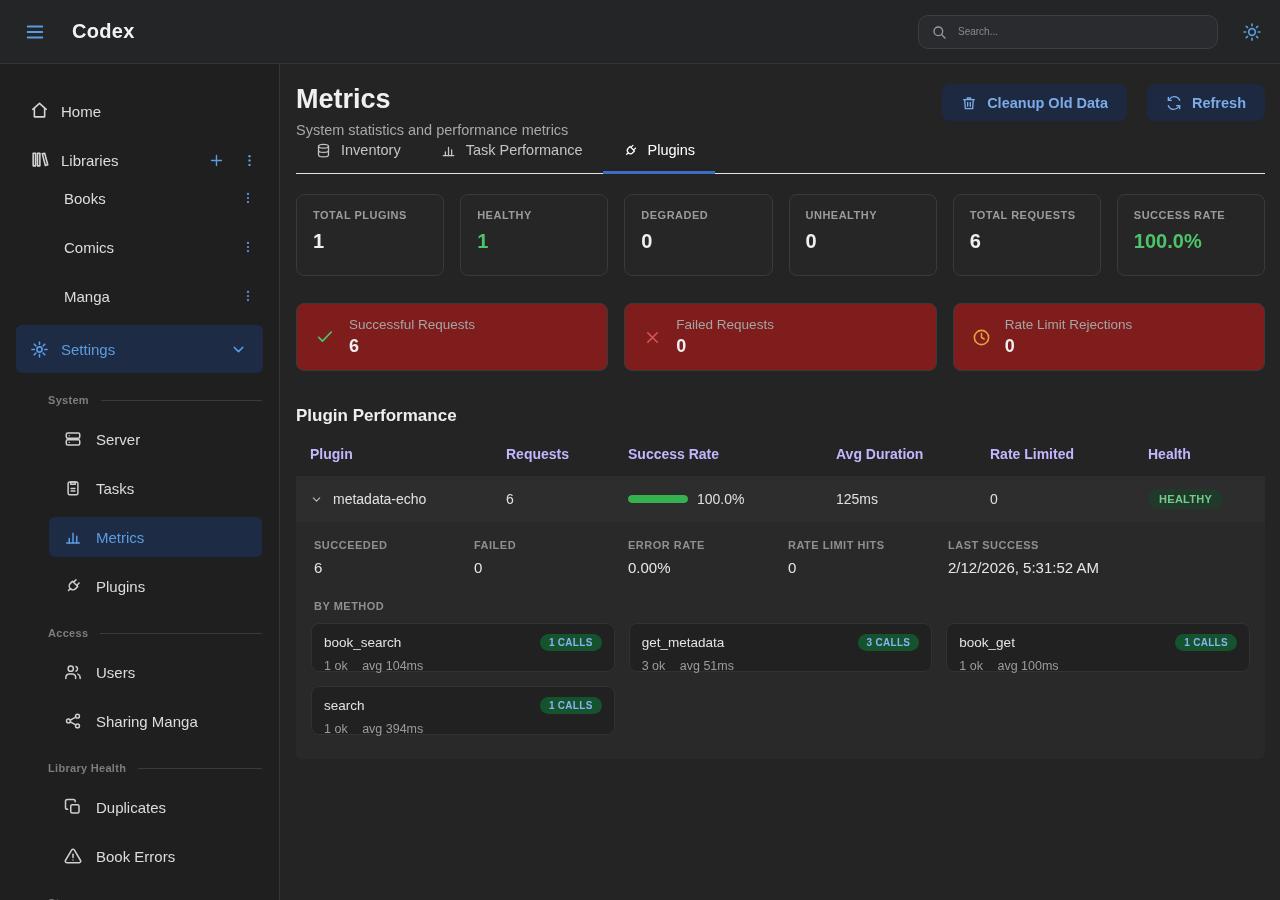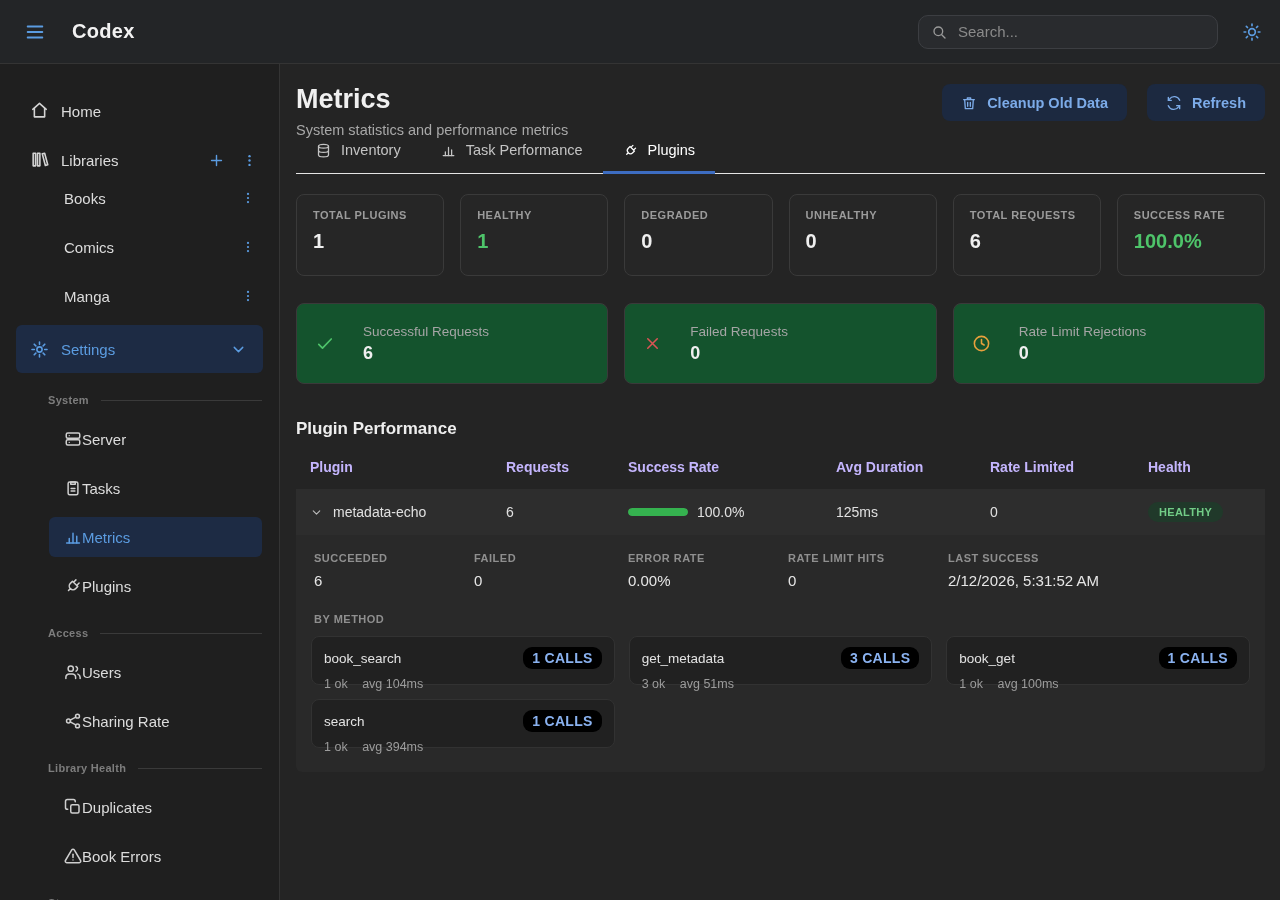--- a/index.html
+++ b/index.html
@@ -21,21 +21,21 @@
   }
   .hamburger { background:none; border:none; color:#5b9ce1; cursor:pointer; padding:2px; }
   .app-title { font-size:20px; font-weight:700; color:#f2f2f2; margin-left:24px; letter-spacing:.3px; }
   .searchbox {
     margin-left:auto; width:300px; height:34px; background:#292b2e;
     border:1px solid #3c3e42; border-radius:10px;
     display:flex; align-items:center; padding:0 12px; color:#9a9a9a;
   }
   .searchbox input {
     flex:1; background:transparent; border:none; outline:none;
-    color:#fde047; font-size:15px; margin-left:9px;
+    color:#fde047; font-size:10px; margin-left:9px;
     font-family:"Liberation Sans","DejaVu Sans",sans-serif;
   }
   .searchbox input::placeholder { color:#8a8a8a; }
   .theme-btn { background:none; border:none; color:#5b9ce1; cursor:pointer; margin-left:22px; padding:2px; }
 
   
   .sidebar {
     position:absolute; top:64px; left:0; width:280px; bottom:0;
     background:#1f1f1f; border-right:1px solid #343434;
     padding-top:16px; overflow:hidden;
@@ -55,21 +55,21 @@
     display:flex; align-items:center; height:48px; margin:0 16px;
     border-radius:6px; background:#1d2b44; color:#5b9ce1;
     padding:0 16px 0 14px; font-size:15px; cursor:pointer;
   }
   .settings-row .lead-ic { margin-right:12px; }
   .settings-row .trail { margin-left:auto; }
   .side-section { display:flex; align-items:center; gap:12px; margin:21px 17px 13px 48px; }
   .side-section .sec-label { font-size:11px; font-weight:700; color:#7d7d7d; letter-spacing:.3px; white-space:nowrap; }
   .side-section .sec-line { flex:1; height:1px; background:#3a3a3a; }
   .sys-item {
-    display:flex; align-items:center; gap:0; height:40px;
+    display:flex; align-items:center; gap:14px; height:40px;
     margin:0 17px 9px 49px; padding:0 8px 0 15px; border-radius:6px;
     color:#dcdcdc; font-size:15px; cursor:pointer;
   }
   .sys-item .lead-ic { color:#cfcfcf; }
   .sys-item.active { background:#1d2b44; color:#5b9ce1; }
   .sys-item.active .lead-ic { color:#5b9ce1; }
 
   
   .main { position:absolute; top:64px; left:280px; width:1000px; bottom:0; padding:20px 15px 0 16px; overflow:hidden; }
   .page-head { display:flex; justify-content:space-between; align-items:flex-start; }
@@ -92,22 +92,22 @@
   .tab.active { color:#ffffff; border-bottom-color:#3d6dc2; }
 
   .stat-grid { display:grid; grid-template-columns:repeat(6,1fr); gap:16px; margin-top:20px; }
   .scard { background:#262626; border:1px solid #3a3a3a; border-radius:8px; padding:14px 16px; height:82px; }
   .scard .lbl { font-size:11px; font-weight:700; color:#9b9b9b; letter-spacing:.5px; }
   .scard .val { font-size:20px; font-weight:700; color:#efefef; margin-top:9px; }
   .scard .val.green, .green { color:#4ec46a; }
 
   .req-grid { display:grid; grid-template-columns:repeat(3,1fr); gap:16px; margin-top:27px; }
   .rcard {
-    background:#14532d; border:1px solid #3a3a3a; border-radius:8px;
-    height:81px; display:flex; align-items:center; gap:28px; padding:0 16px 0 18px;
+    background:#7f1d1d; border:1px solid #3a3a3a; border-radius:8px;
+    height:68px; display:flex; align-items:center; gap:14px; padding:0 16px 0 18px;
   }
   .rcard .txt .lbl { font-size:13.5px; color:#a5a5a5; }
   .rcard .txt .val { font-size:18px; font-weight:700; color:#efefef; margin-top:4px; }
   .icon-check { color:#4ec46a; } .icon-x { color:#d95454; } .icon-clock { color:#e8a13c; }
 
   .perf-title { font-size:17px; font-weight:700; color:#eeeeee; margin:35px 0 0; }
 
   .tbl-head, .tbl-row {
     display:grid; grid-template-columns:196px 122px 208px 154px 158px 1fr;
     align-items:center; padding-left:14px;
@@ -127,21 +127,21 @@
   .expanded { background:#292929; padding:17px 14px 24px; border-radius:0 0 6px 6px; }
   .dstats { display:grid; grid-template-columns:160px 154px 160px 160px 1fr; padding-left:4px; }
   .dstat .lbl { font-size:11px; font-weight:700; color:#8f8f8f; letter-spacing:.5px; }
   .dstat .val { font-size:15px; color:#e6e6e6; margin-top:8px; }
   .by-method { font-size:11px; font-weight:700; color:#8f8f8f; letter-spacing:.5px; margin:24px 0 11px 4px; }
   .method-grid { display:grid; grid-template-columns:repeat(3,1fr); gap:14px; padding:0 1px; }
   .mcard { background:#212121; border:1px solid #323232; border-radius:8px; padding:10px 12px; height:49px; }
   .mcard .top { display:flex; align-items:center; justify-content:space-between; }
   .mcard .name { font-size:13.5px; color:#e3e3e3; }
   .calls-badge {
-    background:#000000; color:#8ab2f0; font-size:14px; font-weight:700;
+    background:#14532d; color:#8ab2f0; font-size:10px; font-weight:700;
     padding:3px 9px; border-radius:9px; letter-spacing:.3px;
   }
   .mcard .stats { font-size:12.5px; color:#9c9c9c; margin-top:8px; }
   .mcard .stats .ok { margin-right:11px; }
 </style>
 </head>
 <body>
 
 <div class="topbar">
   <button class="hamburger">
@@ -314,21 +314,21 @@
   </div>
   <div class="sys-item">
     <span class="lead-ic">
       <svg class="ic" width="18" height="18" viewBox="0 0 24 24" stroke-width="1.9">
           <circle cx="6" cy="12" r="2.6"></circle>
           <circle cx="18" cy="5.5" r="2.6"></circle>
           <circle cx="18" cy="18.5" r="2.6"></circle>
           <path d="M8.3 10.8l7.4-4M8.3 13.2l7.4 4"></path>
         </svg>
     </span>
-    <span>Sharing Rate</span>
+    <span>Sharing Manga</span>
   </div>
 
   <div class="side-section">
     <span class="sec-label">Library Health</span>
     <span class="sec-line"></span>
   </div>
   <div class="sys-item">
     <span class="lead-ic">
       <svg class="ic" width="18" height="18" viewBox="0 0 24 24" stroke-width="1.9">
           <rect x="9" y="9" width="11" height="11" rx="2"></rect>

